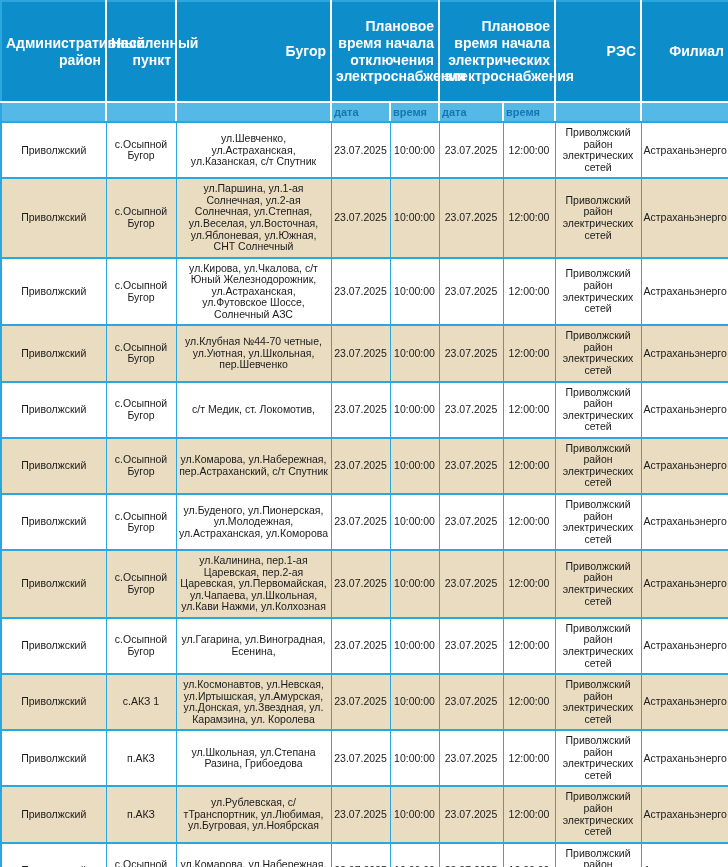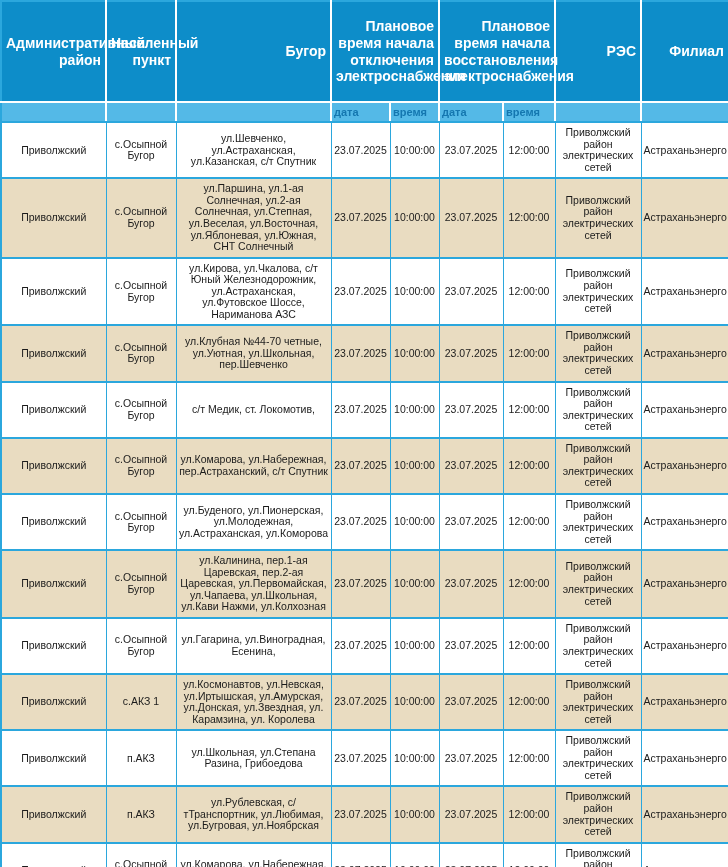--- a/index.html
+++ b/index.html
@@ -85,21 +85,21 @@
       <col style="width:52px">
       <col style="width:86px">
       <col style="width:88px">
     </colgroup>
     <thead>
       <tr class="hmain">
         <th>Административный район</th>
         <th>Населенный пункт</th>
         <th>Бугор</th>
         <th colspan="2">Плановое время начала отключения электроснабжения</th>
-        <th colspan="2">Плановое время начала восстановления электроснабжения</th>
+        <th colspan="2">Плановое время начала электрических электроснабжения</th>
         <th>РЭС</th>
         <th>Филиал</th>
       </tr>
       <tr class="hsub">
         <th></th>
         <th></th>
         <th></th>
         <th>дата</th>
         <th>время</th>
         <th>дата</th>
@@ -129,21 +129,21 @@
     <td>10:00:00</td>
     <td>23.07.2025</td>
     <td>12:00:00</td>
     <td>Приволжский район электрических сетей</td>
     <td>Астраханьэнерго</td>
   </tr>
 
   <tr>
     <td>Приволжский</td>
     <td>с.Осыпной Бугор</td>
-    <td>ул.Кирова, ул.Чкалова, с/т Юный Железнодорожник, ул.Астраханская, ул.Футовское Шоссе, Нариманова АЗС</td>
+    <td>ул.Кирова, ул.Чкалова, с/т Юный Железнодорожник, ул.Астраханская, ул.Футовское Шоссе, Солнечный АЗС</td>
     <td>23.07.2025</td>
     <td>10:00:00</td>
     <td>23.07.2025</td>
     <td>12:00:00</td>
     <td>Приволжский район электрических сетей</td>
     <td>Астраханьэнерго</td>
   </tr>
 
   <tr>
     <td>Приволжский</td>

